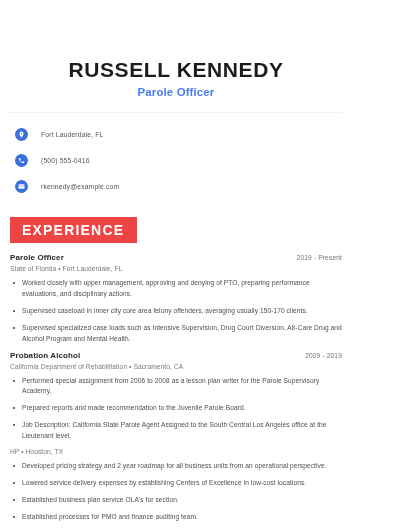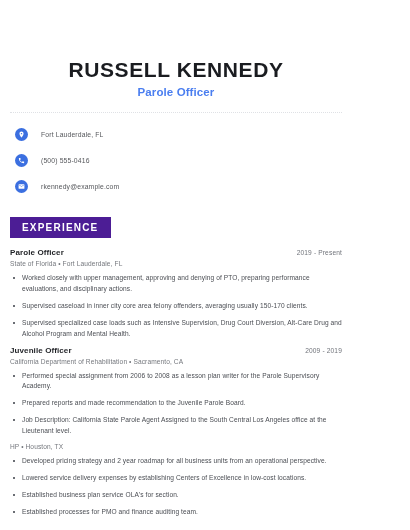--- a/index.html
+++ b/index.html
@@ -75,23 +75,23 @@
   .c-icon svg { display: block; }
   .contact-text {
     font-size: 6.8px;
     color: #56585c;
     letter-spacing: 0.15px;
   }
 
   
   .section-badge {
     display: inline-block;
-    background: #4c1d95;
+    background: #ef4444;
     color: #ffffff;
-    font-size: 10px;
+    font-size: 14px;
     font-weight: bold;
     letter-spacing: 1.2px;
     padding: 5px 13px 5px 12px;
     margin-top: 14px;
   }
 
   
   .exp-list { margin-top: 10px; }
   .job { margin-bottom: 2px; }
   .job-head {
@@ -213,21 +213,21 @@
       <div class="job-sub">State of Florida  •  Fort Lauderdale, FL</div>
       <ul class="bullets">
         <li>Worked closely with upper management, approving and denying of PTO, preparing performance evaluations, and disciplinary actions.</li>
         <li>Supervised caseload in inner city core area felony offenders, averaging usually 150-170 clients.</li>
         <li>Supervised specialized case loads such as Intensive Supervision, Drug Court Diversion, Alt-Care Drug and Alcohol Program and Mental Health.</li>
       </ul>
     </div>
 
     <div class="job">
       <div class="job-head">
-        <span class="job-title">Juvenile Officer</span>
+        <span class="job-title">Probation Alcohol</span>
         <span class="job-dates">2009 - 2019</span>
       </div>
       <div class="job-sub">California Department of Rehabilitation  •  Sacramento, CA</div>
       <ul class="bullets">
         <li>Performed special assignment from 2006 to 2008 as a lesson plan writer for the Parole Supervisory Academy.</li>
         <li>Prepared reports and made recommendation to the Juvenile Parole Board.</li>
         <li>Job Description: California State Parole Agent Assigned to the South Central Los Angeles office at the Lieutenant level.</li>
       </ul>
     </div>
 

